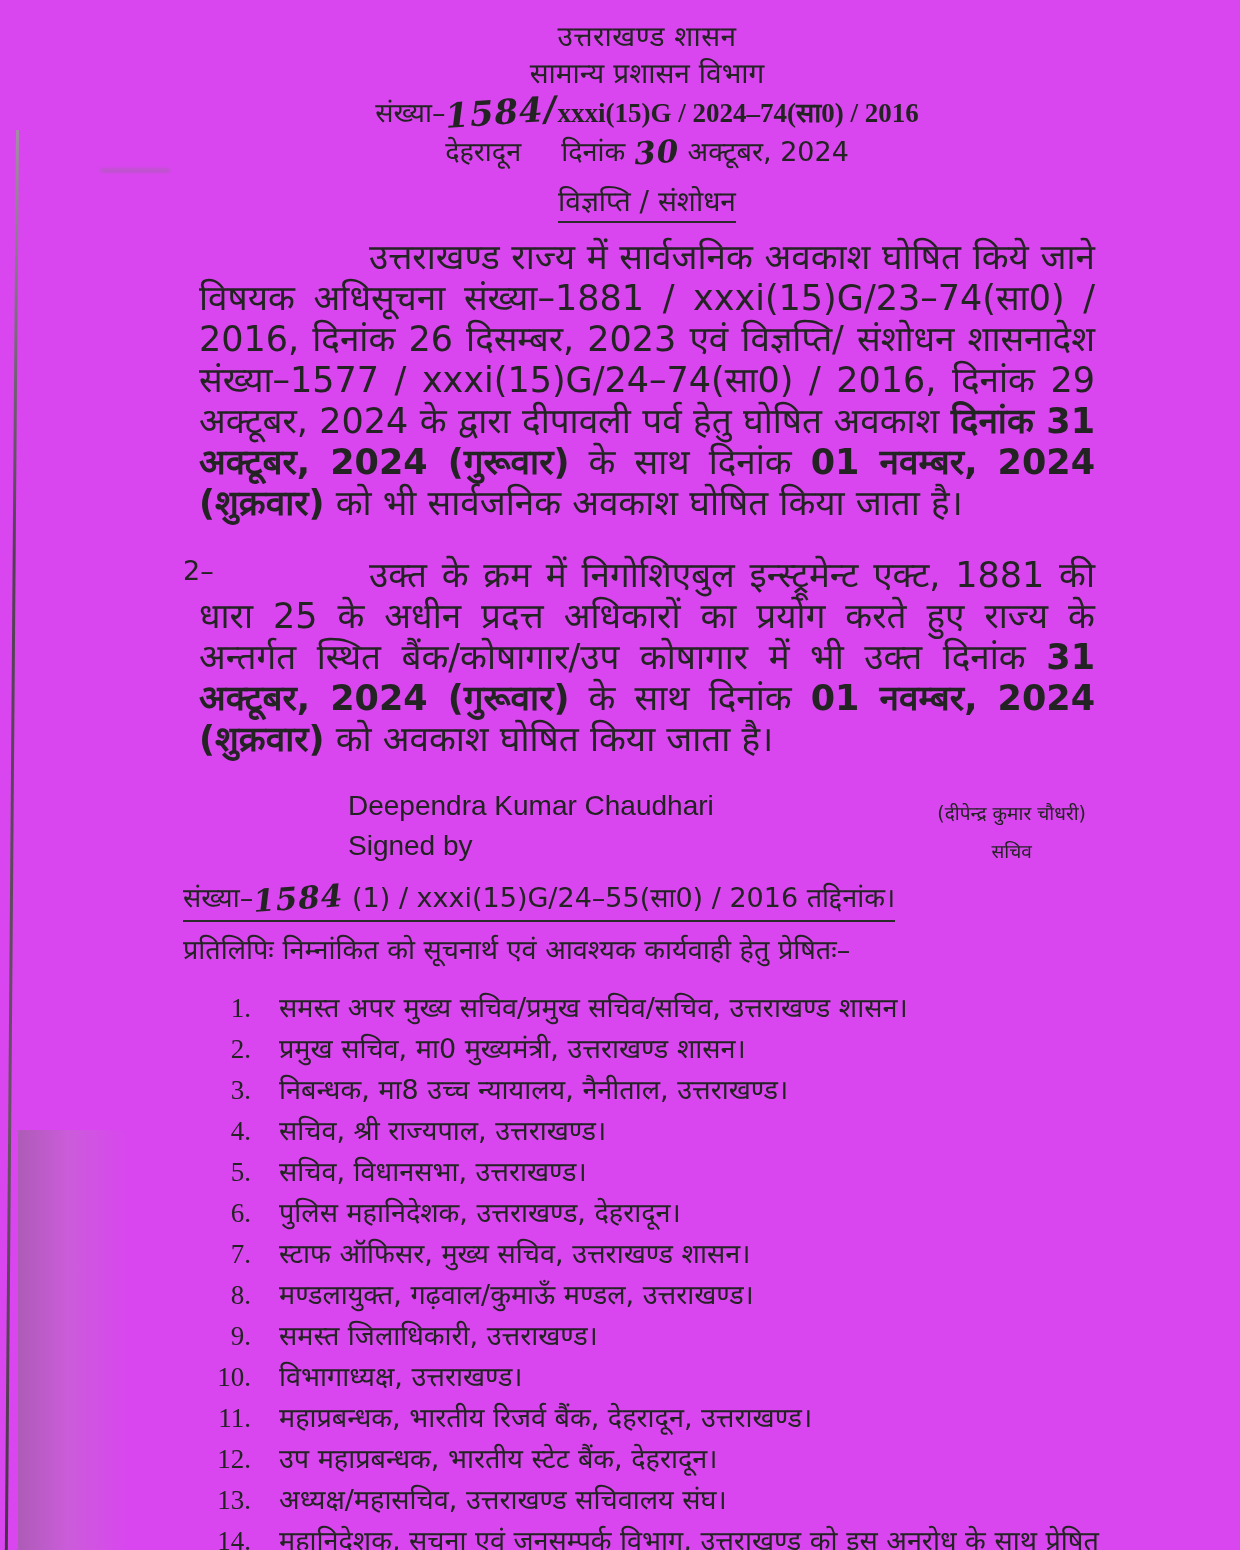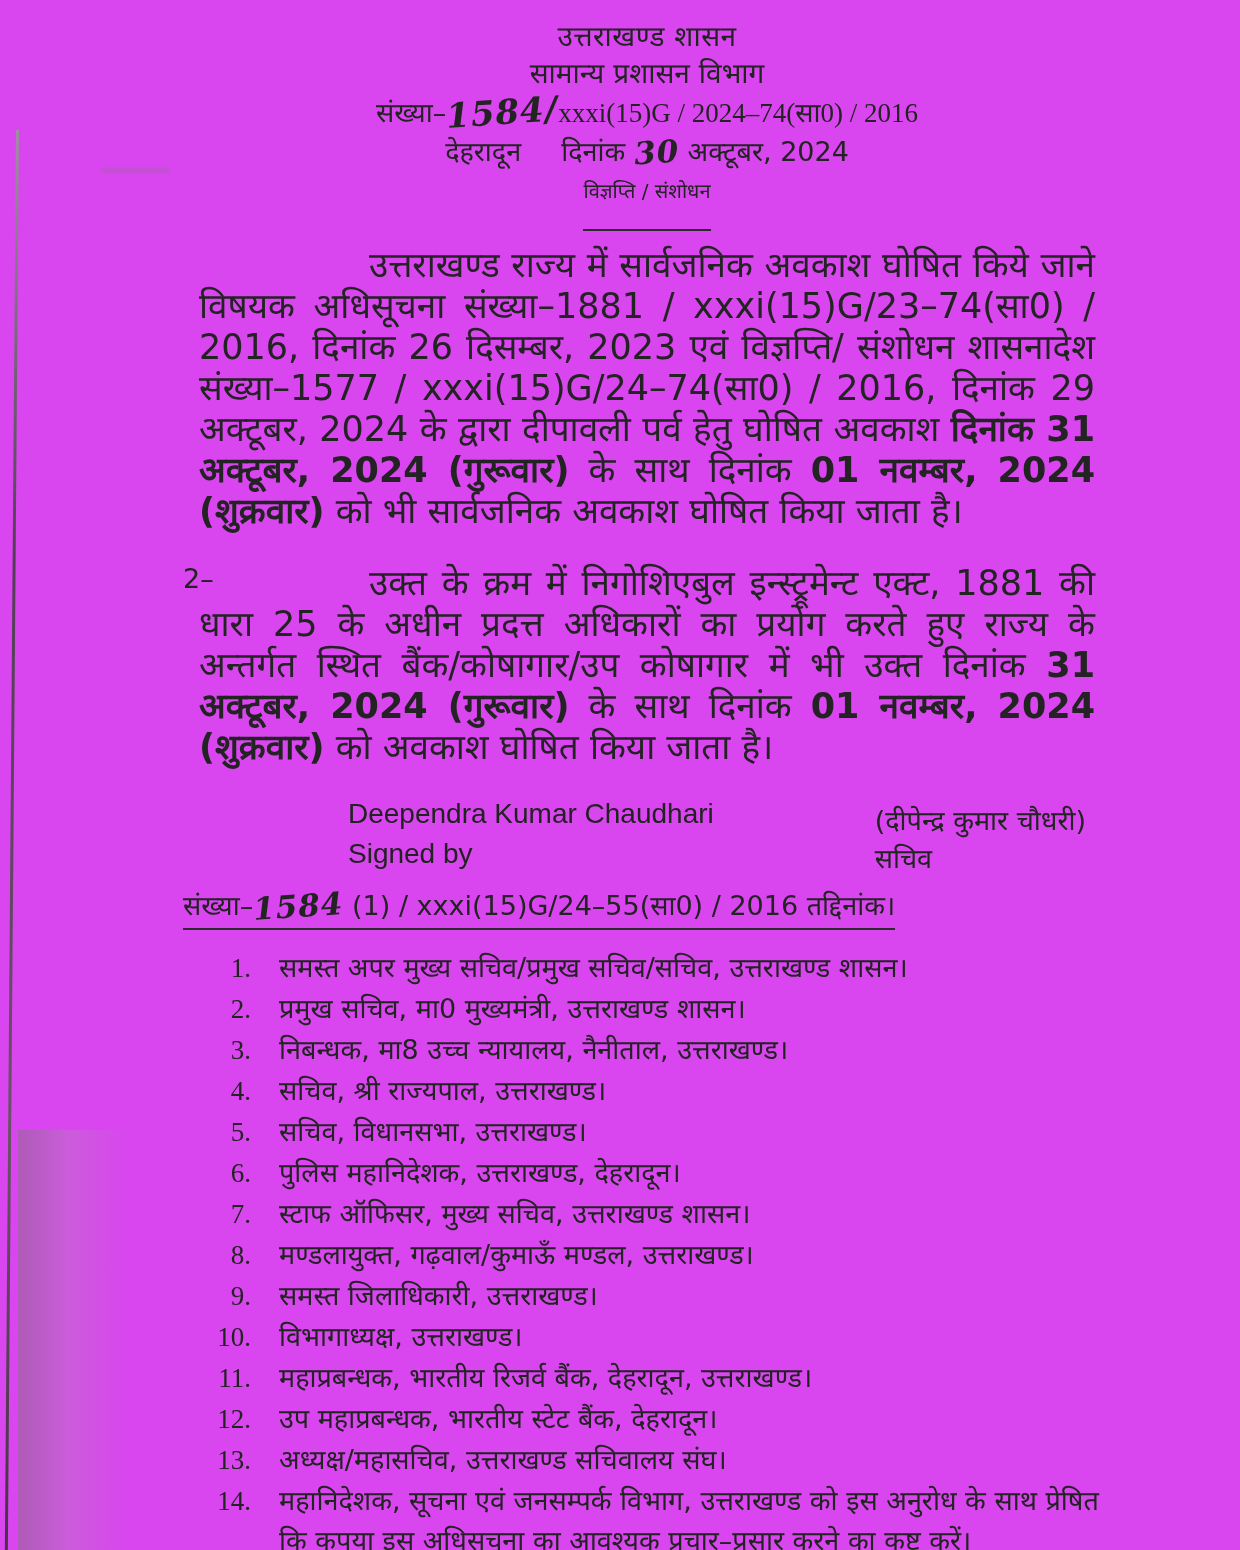--- a/index.html
+++ b/index.html
@@ -25,51 +25,51 @@
   .scan-smudge{
     position:absolute;left:100px;top:168px;width:70px;height:5px;
     background:rgba(120,120,118,.25);border-radius:3px;filter:blur(1px);
   }
   .content{
     position:absolute;left:183px;top:18px;width:928px;
   }
   .hdr{text-align:center;line-height:37px;font-size:27px;}
   .hdr .org{font-size:28px;letter-spacing:.5px;}
   .hdr .dept{font-size:28px;}
-  .latin-ref{font-family:"Liberation Serif",serif;font-weight:normal;}
+  .latin-ref{font-family:"Liberation Serif",serif;font-weight:bold;}
   .hw{
     font-family:"DejaVu Serif",serif;font-style:italic;font-weight:700;
     font-size:34px;letter-spacing:1px;display:inline-block;transform:rotate(-4deg) translateY(2px);
   }
   .hw-small{font-size:31px;}
   .place-date{font-size:27px;}
   .place-date .gap{display:inline-block;width:40px;}
   .subject{
-    display:inline-block;font-size:20px;margin-top:3px;
-    border-bottom:2px solid #2b2b2b;padding-bottom:19px;
+    display:inline-block;font-size:28px;margin-top:13px;
+    border-bottom:2px solid #2b2b2b;padding-bottom:1px;
   }
   .para{
     font-size:35px;line-height:41px;text-align:justify;margin:16px;
   }
   .para1{margin-top:14px;text-indent:170px;}
   .para2-wrap{position:relative;margin-top:31px;}
   .para2-num{position:absolute;left:0;top:0;font-size:27px;}
   .para2{text-indent:170px;}
   .b{font-weight:bold;}
   
   .sig-area{position:relative;height:88px;margin-top:26px;z-index:3;}
   .digital-sig{
     position:absolute;left:165px;top:0;
     font-family:"Liberation Sans","DejaVu Sans",sans-serif;
     font-size:28px;line-height:40px;color:#222;white-space:nowrap;z-index:3;
   }
   .digital-sig .d3{font-size:27px;}
   .sign-right{
-    position:absolute;right:25px;top:8px;
-    font-size:27px;line-height:38px;white-space:nowrap;
+    position:absolute;right:25px;top:8px;text-align:center;
+    font-size:19px;line-height:38px;white-space:nowrap;
   }
   .ref-line{
     position:relative;margin-top:2px;font-size:27px;line-height:40px;
     display:inline-block;border-bottom:2px solid #2b2b2b;padding-bottom:2px;z-index:1;
     white-space:nowrap;
   }
   .copy-line{font-size:27px;margin-top:8px;line-height:40px;}
   
   .dist{margin-top:18px;}
   .dist-row{display:flex;font-size:27px;line-height:40px;margin-bottom:1px;}
@@ -118,20 +118,21 @@
       <div class="sign-right">
         <div>(दीपेन्द्र कुमार चौधरी)</div>
         <div>सचिव</div>
       </div>
     </div>
 
     <div>
       <span class="ref-line"><span>संख्या–</span><span class="hw hw-small">1584</span><span> (1) / xxxi(15)G/24–55(सा0) / 2016 तद्दिनांक।</span></span>
     </div>
 
+    <div class="copy-line">प्रतिलिपिः निम्नांकित को सूचनार्थ एवं आवश्यक कार्यवाही हेतु प्रेषितः–</div>
 
     <div class="dist">
       <div class="dist-row">
           <span class="dist-num">1.</span>
           <span class="dist-text">समस्त अपर मुख्य सचिव/प्रमुख सचिव/सचिव, उत्तराखण्ड शासन।</span>
         </div>
       <div class="dist-row">
           <span class="dist-num">2.</span>
           <span class="dist-text">प्रमुख सचिव, मा0 मुख्यमंत्री, उत्तराखण्ड शासन।</span>
         </div>

